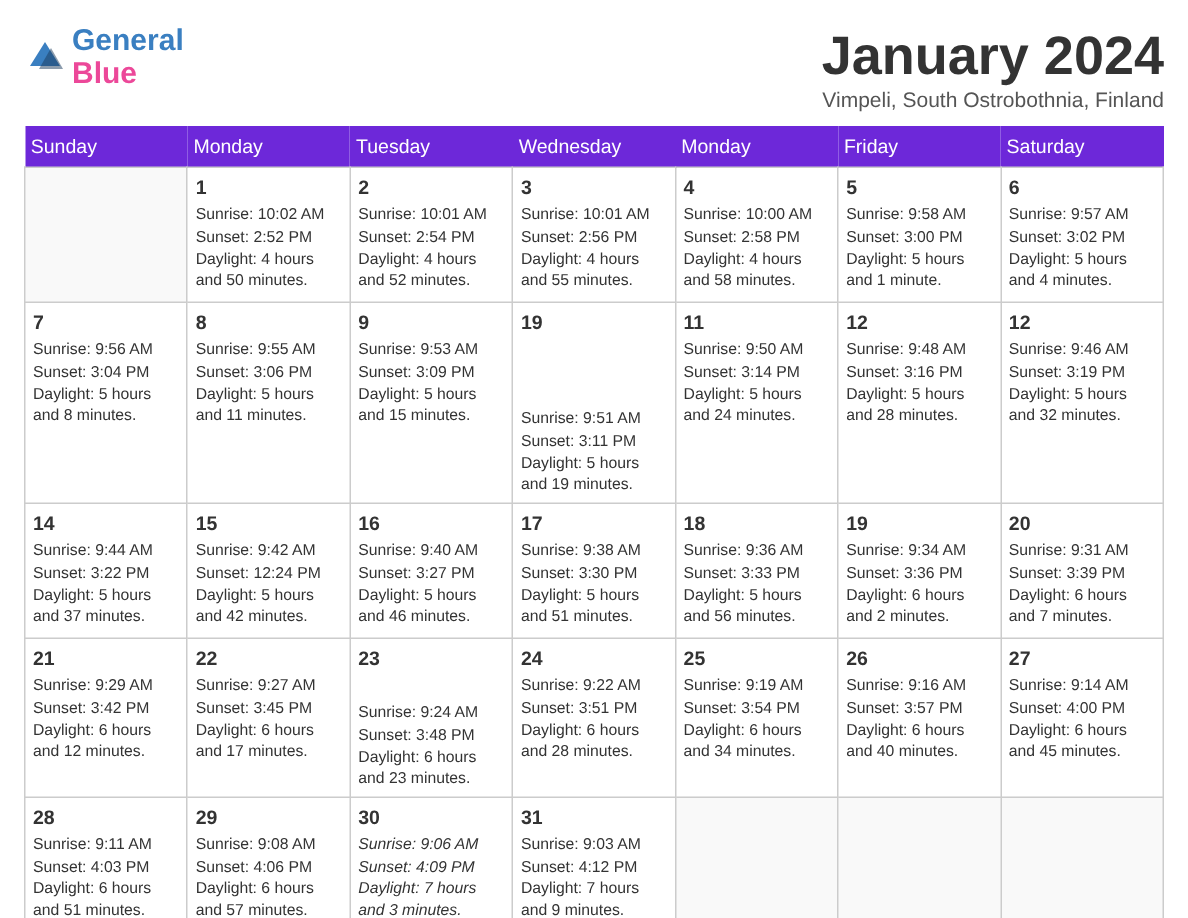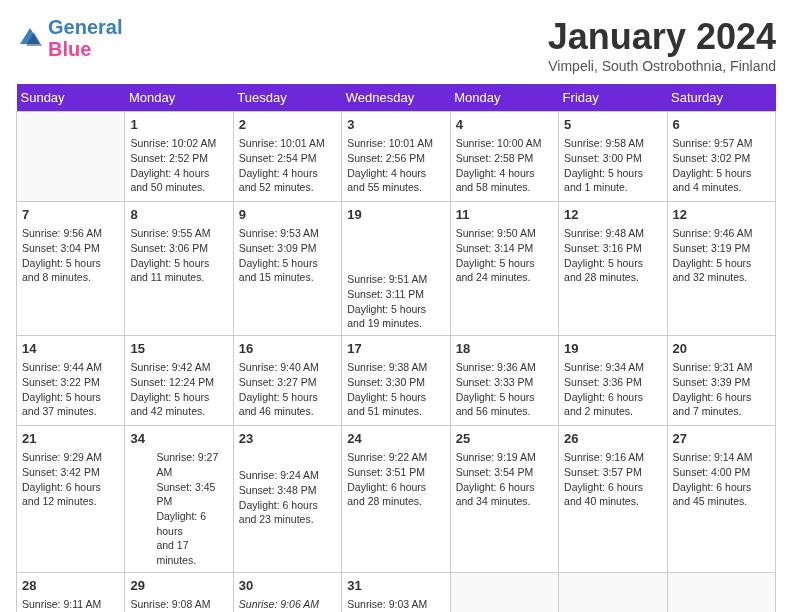--- a/index.html
+++ b/index.html
@@ -264,22 +264,22 @@
       </tr>
       <tr>
         <td>
           <span class="day-num">21</span>
           <div class="day-info" style="white-space: pre-line;">Sunrise: 9:29 AM
 Sunset: 3:42 PM
 Daylight: 6 hours
 and 12 minutes.</div>
         </td>
         <td>
-          <span class="day-num">34</span>
-          <div class="day-info" style="white-space: pre-line; margin-left: 26px;">Sunrise: 9:27 AM
+          <span class="day-num">22</span>
+          <div class="day-info" style="white-space: pre-line;">Sunrise: 9:27 AM
 Sunset: 3:45 PM
 Daylight: 6 hours
 and 17 minutes.</div>
         </td>
         <td>
           <span class="day-num">23</span>
           <div class="day-info" style="white-space: pre-line; margin-top: 20px;">Sunrise: 9:24 AM
 Sunset: 3:48 PM
 Daylight: 6 hours
 and 23 minutes.</div>

